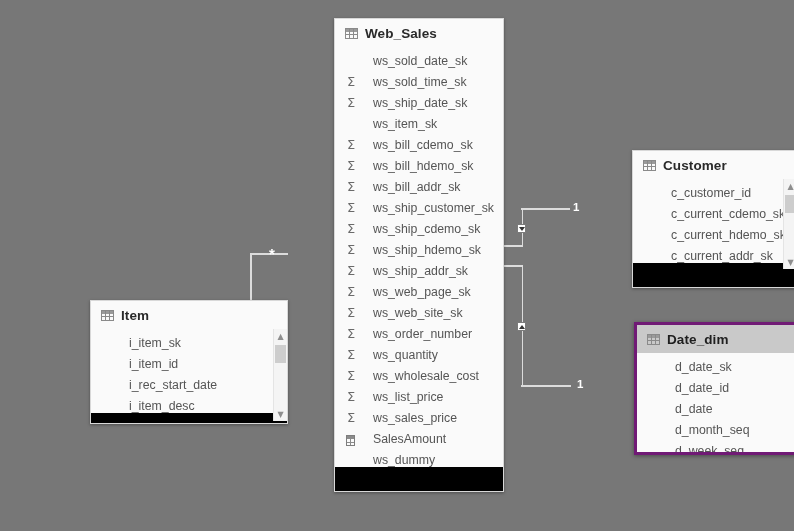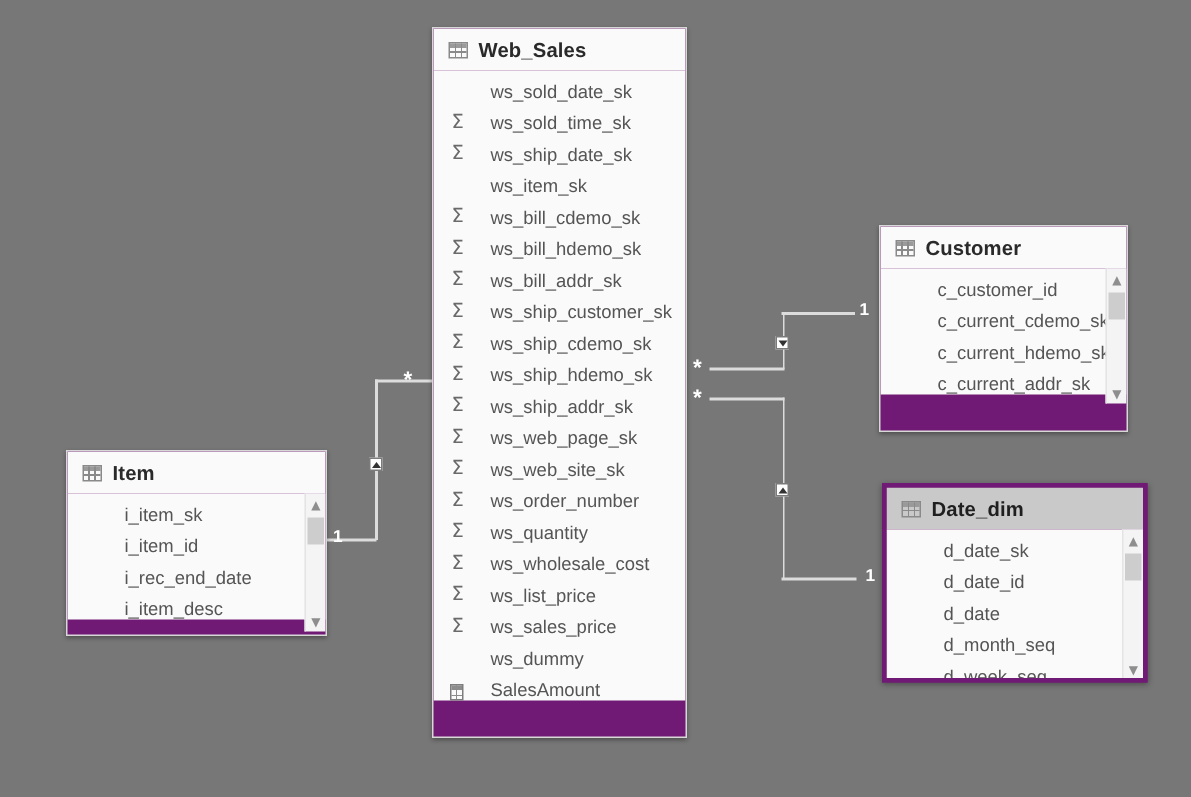--- a/index.html
+++ b/index.html
@@ -13,25 +13,26 @@
     height: 531px;
     background: #777777;
     overflow: hidden;
     font-family: "Liberation Sans", sans-serif;
     -webkit-font-smoothing: antialiased;
   }
 
   
   .tbl {
     position: absolute;
-    background: #701a75;
+    background: #000000;
     border: 1px solid #d8d8d8;
     box-shadow: 0 1px 3px rgba(0,0,0,.35);
     box-sizing: border-box;
     overflow: hidden;
+    margin-left: 46px;
   }
   .tbl.selected {
     border: 3px solid #701a75;
     box-shadow: 0 1px 4px rgba(0,0,0,.4);
   }
   .tbl-head {
     display: flex;
     align-items: center;
     gap: 7px;
     padding: 7px 10px 6px 10px;
@@ -283,27 +284,27 @@
           </div>
         </div>
       <div class="fld-wrap">
           <div class="fld">
             <span class="sigma">Σ</span>
             <span class="fld-name">ws_sales_price</span>
           </div>
         </div>
       <div class="fld-wrap">
           <div class="fld">
-            <span class="fld-name">ws_dummy</span>
-          </div>
-        </div>
-      <div class="fld-wrap">
-          <div class="fld">
             <span class="ico-measure"></span>
             <span class="fld-name">SalesAmount</span>
+          </div>
+        </div>
+      <div class="fld-wrap">
+          <div class="fld">
+            <span class="fld-name">ws_dummy</span>
           </div>
         </div>
     </div>
   </div>
 
   <div class="tbl" style="left:586px;top:150px;width:166px;height:138px;">
     <div class="tbl-head">
       <span class="ico-table"></span>
       <span>Customer</span>
     </div>
@@ -368,39 +369,39 @@
           </div>
         </div>
       <div class="sbar" style="height:100px;">
         <div class="arrow">▲</div>
         <div class="thumb" style="top:16px;height:18px;"></div>
         <div class="arrow" style="position:absolute;bottom:0;left:0;right:0;">▼</div>
       </div>
     </div>
   </div>
 
-  <div class="tbl" style="left:44px;top:300px;width:174px;height:124px;">
+  <div class="tbl" style="left:44px;top:300px;width:198px;height:124px;">
     <div class="tbl-head">
       <span class="ico-table"></span>
       <span>Item</span>
     </div>
     <div class="tbl-body">
       <div class="fld-wrap">
           <div class="fld">
             <span class="fld-name">i_item_sk</span>
           </div>
         </div>
       <div class="fld-wrap">
           <div class="fld">
             <span class="fld-name">i_item_id</span>
           </div>
         </div>
       <div class="fld-wrap">
           <div class="fld">
-            <span class="fld-name">i_rec_end_date</span>
+            <span class="fld-name">i_rec_start_date</span>
           </div>
         </div>
       <div class="fld-wrap">
           <div class="fld">
             <span class="fld-name">i_item_desc</span>
           </div>
         </div>
       <div class="sbar" style="height:92px;">
         <div class="arrow">▲</div>
         <div class="thumb" style="top:16px;height:18px;"></div>

